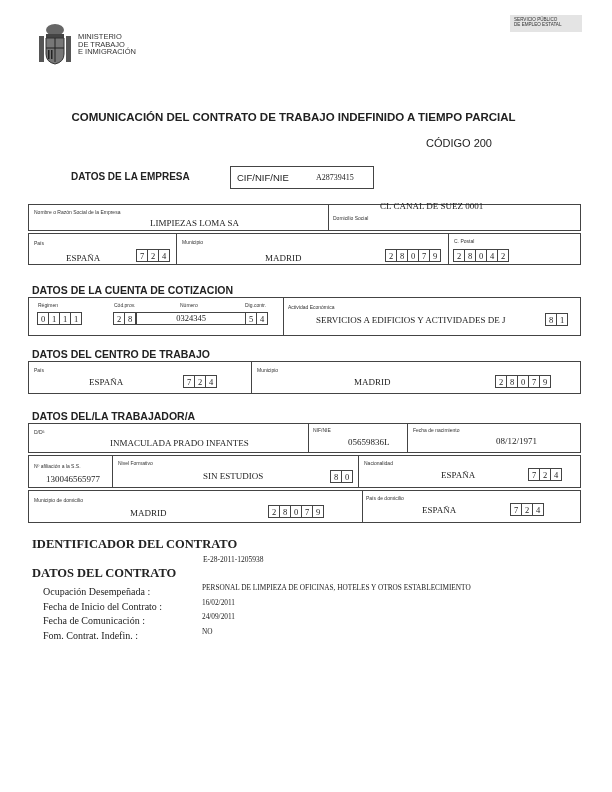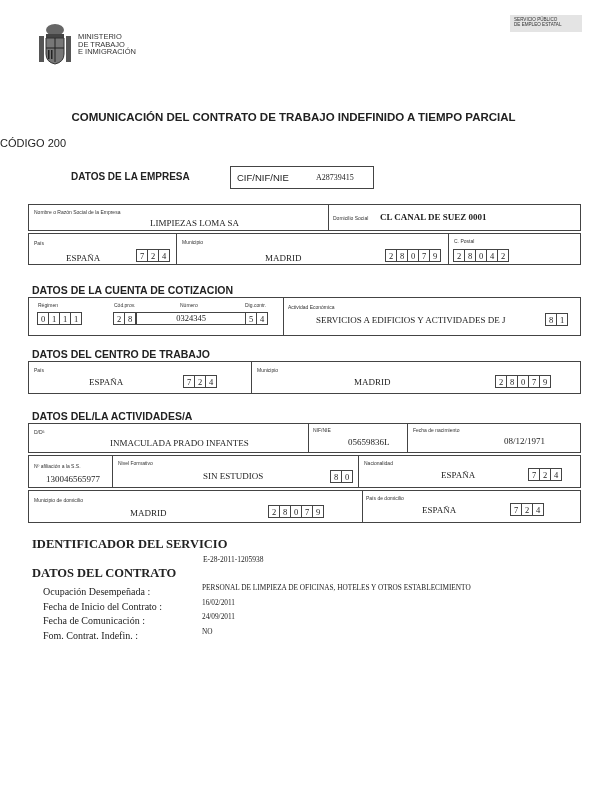--- a/index.html
+++ b/index.html
@@ -36,34 +36,34 @@
   <div>MINISTERIO</div>
   <div>DE TRABAJO</div>
   <div>E INMIGRACIÓN</div>
 </div>
 <div class="abs sans" style="left:510px;top:15px;width:72px;height:17px;background:#e4e4e4;font-size:4.6px;line-height:5.2px;color:#333;padding:2px 4px;box-sizing:border-box;">
   <div>SERVICIO PÚBLICO</div>
   <div>DE EMPLEO ESTATAL</div>
 </div>
 
 <div class="abs sans" style="left:0;width:587px;top:111px;text-align:center;font-weight:bold;font-size:11.5px;color:#222;">COMUNICACIÓN DEL CONTRATO DE TRABAJO INDEFINIDO A TIEMPO PARCIAL</div>
-<div class="abs sans" style="left:0;width:492px;top:137px;text-align:left;font-size:11px;color:#222;">CÓDIGO 200</div>
+<div class="abs sans" style="left:0;width:492px;top:137px;text-align:right;font-size:11px;color:#222;">CÓDIGO 200</div>
 
 <div class="sect" style="left:71px;top:171px;font-size:10px;">DATOS DE LA EMPRESA</div>
 <div class="box" style="left:230px;top:166px;width:144px;height:23px;">
   <span class="abs sans" style="left:6px;top:5px;font-size:9.5px;">CIF/NIF/NIE</span>
   <span class="abs serif" style="left:85px;top:6px;font-size:8px;">A28739415</span>
 </div>
 
 <div class="box" style="left:28px;top:204px;width:553px;height:27px;"></div>
 <div class="vline" style="left:328px;top:204px;height:27px;"></div>
 <span class="lbl" style="left:34px;top:209px;">Nombre o Razón Social de la Empresa</span>
 <span class="val" style="left:150px;top:218px;">LIMPIEZAS LOMA SA</span>
 <span class="lbl" style="left:333px;top:215px;">Domicilio Social</span>
-<span class="val" style="left:380px;top:212px;font-weight:bold;">CL CANAL DE SUEZ 0001</span>
+<span class="val" style="left:380px;top:201px;">CL CANAL DE SUEZ 0001</span>
 
 <div class="box" style="left:28px;top:233px;width:553px;height:32px;"></div>
 <div class="vline" style="left:176px;top:233px;height:32px;"></div>
 <div class="vline" style="left:448px;top:233px;height:32px;"></div>
 <span class="lbl" style="left:34px;top:240px;">País</span>
 <span class="val" style="left:66px;top:253px;">ESPAÑA</span>
 <div class="digits" style="left:136px;top:249px;">
   <span>7</span>
     <span>2</span>
     <span>4</span>
@@ -130,30 +130,30 @@
 <span class="lbl" style="left:257px;top:367px;">Municipio</span>
 <span class="val" style="left:354px;top:377px;">MADRID</span>
 <div class="digits" style="left:495px;top:375px;">
   <span>2</span>
     <span>8</span>
     <span>0</span>
     <span>7</span>
     <span>9</span>
 </div>
 
-<div class="sect" style="left:32px;top:410px;">DATOS DEL/LA ACTIVIDADES/A</div>
+<div class="sect" style="left:32px;top:410px;">DATOS DEL/LA TRABAJADOR/A</div>
 <div class="box" style="left:28px;top:423px;width:553px;height:30px;"></div>
 <div class="vline" style="left:308px;top:423px;height:30px;"></div>
 <div class="vline" style="left:407px;top:423px;height:30px;"></div>
 <span class="lbl" style="left:34px;top:429px;">D/Dª</span>
 <span class="val" style="left:110px;top:438px;">INMACULADA PRADO INFANTES</span>
 <span class="lbl" style="left:313px;top:427px;">NIF/NIE</span>
 <span class="val" style="left:348px;top:437px;">05659836L</span>
 <span class="lbl" style="left:413px;top:427px;">Fecha de nacimiento</span>
-<span class="val" style="left:496px;top:436px;margin-left:8px;">08/12/1971</span>
+<span class="val" style="left:496px;top:436px;">08/12/1971</span>
 
 <div class="box" style="left:28px;top:455px;width:553px;height:33px;"></div>
 <div class="vline" style="left:112px;top:455px;height:33px;"></div>
 <div class="vline" style="left:358px;top:455px;height:33px;"></div>
 <span class="lbl" style="left:34px;top:463px;">Nº afiliación a la S.S.</span>
 <span class="val" style="left:46px;top:474px;">130046565977</span>
 <span class="lbl" style="left:118px;top:460px;">Nivel Formativo</span>
 <span class="val" style="left:203px;top:471px;">SIN ESTUDIOS</span>
 <div class="digits" style="left:330px;top:470px;">
   <span>8</span>
@@ -179,21 +179,21 @@
     <span>9</span>
 </div>
 <span class="lbl" style="left:366px;top:495px;">País de domicilio</span>
 <span class="val" style="left:422px;top:505px;">ESPAÑA</span>
 <div class="digits" style="left:510px;top:503px;">
   <span>7</span>
     <span>2</span>
     <span>4</span>
 </div>
 
-<div class="abs serif" style="left:32px;top:537px;font-weight:bold;font-size:12.5px;color:#222;white-space:nowrap;">IDENTIFICADOR DEL SERVICIO</div>
+<div class="abs serif" style="left:32px;top:537px;font-weight:bold;font-size:12.5px;color:#222;white-space:nowrap;">IDENTIFICADOR DEL CONTRATO</div>
 <div class="abs serif" style="left:203px;top:555px;font-size:7.5px;color:#222;white-space:nowrap;">E-28-2011-1205938</div>
 
 <div class="abs serif" style="left:32px;top:566px;font-weight:bold;font-size:12.5px;color:#222;white-space:nowrap;">DATOS DEL CONTRATO</div>
 <div class="abs" style="left:43px;top:581px;">
   <div style="position:relative;height:14.5px;">
     <span class="serif" style="font-size:10px;white-space:nowrap;">Ocupación Desempeñada :</span>
     <span class="serif abs" style="left:159px;top:2px;font-size:7.3px;white-space:nowrap;">PERSONAL DE LIMPIEZA DE OFICINAS, HOTELES Y OTROS ESTABLECIMIENTO</span>
   </div>
   <div style="position:relative;height:14.5px;">
     <span class="serif" style="font-size:10px;white-space:nowrap;">Fecha de Inicio del Contrato :</span>

